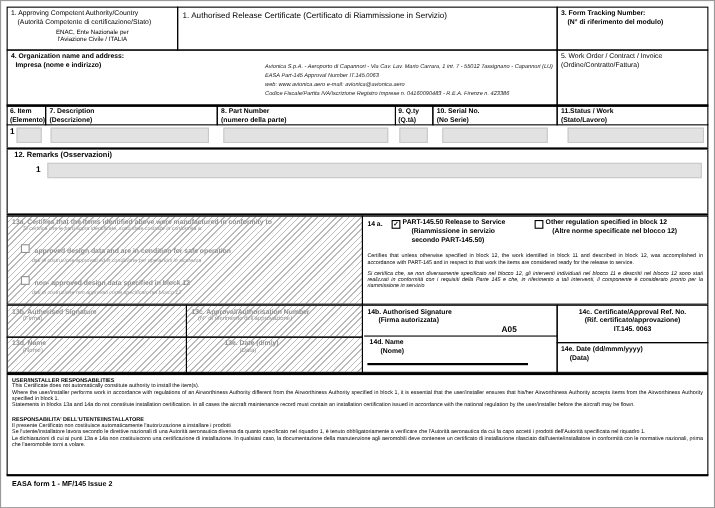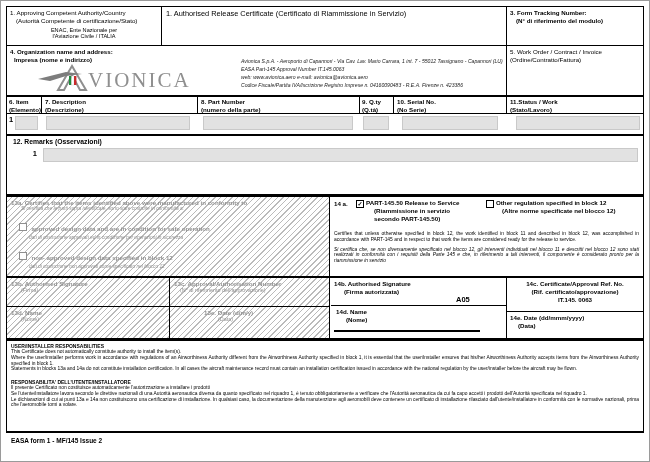--- a/index.html
+++ b/index.html
@@ -40,30 +40,20 @@
   <div class="abs cell" style="left:505px;top:5px;width:138px;height:40px;padding:2px 3px;">
     <div class="lbl">3. Form Tracking Number:</div>
     <div class="lbl" style="padding-left:6px;">(N° di riferimento del modulo)</div>
   </div>
 
   <div class="abs cell" style="left:5px;top:44px;width:501px;height:51px;padding:2px 3px;">
     <div class="lbl">4. Organization name and address:</div>
     <div class="lbl" style="padding-left:4px;">Impresa (nome e indirizzo)</div>
   </div>
 
-  <div class="abs" style="left:35px;top:62px;width:200px;height:30px;">
-    <svg width="200" height="30" viewBox="0 0 200 30">
-      <path d="M22,27 L36,3 L50,27 L44,27 L36,12 L28,27 Z" fill="none" stroke="#8f8f8f" stroke-width="2"></path>
-      <rect x="33" y="13" width="2.4" height="9" fill="#1f8a3b"></rect>
-      <rect x="35.6" y="13" width="2.4" height="9" fill="#ffffff" stroke="#bbb" stroke-width="0.3"></rect>
-      <rect x="38" y="13" width="2.4" height="9" fill="#c92a2a"></rect>
-      <path d="M2,16 L30,9 L46,11 L30,13 L14,18 Z" fill="#7d7d7d"></path>
-      <text x="52" y="24" font-family="Liberation Serif, serif" font-size="21" fill="#8f8f8f" letter-spacing="2">VIONICA</text>
-    </svg>
-  </div>
 
   <div class="abs it" style="left:240px;top:57px;width:262px;height:36px;font-size:5.1px;line-height:1.55;color:#222;">
     <div>Avionica S.p.A. - Aeroporto di Capannori - Via Cav. Lav. Mario Carrara, 1 int. 7  -  55012 Tassignano - Capannori (LU)</div>
     <div>EASA Part-145 Approval Number IT.145.0063</div>
     <div>web: www.avionica.aero   e-mail: avionica@avionica.aero</div>
     <div>Codice Fiscale/Partita IVA/Iscrizione Registro Imprese n. 04160090483 - R.E.A. Firenze n. 423386</div>
   </div>
 
   <div class="abs cell" style="left:505px;top:44px;width:138px;height:51px;padding:2px 3px;">
     <div class="lbl-n">5. Work Order / Contract / Invoice</div>

